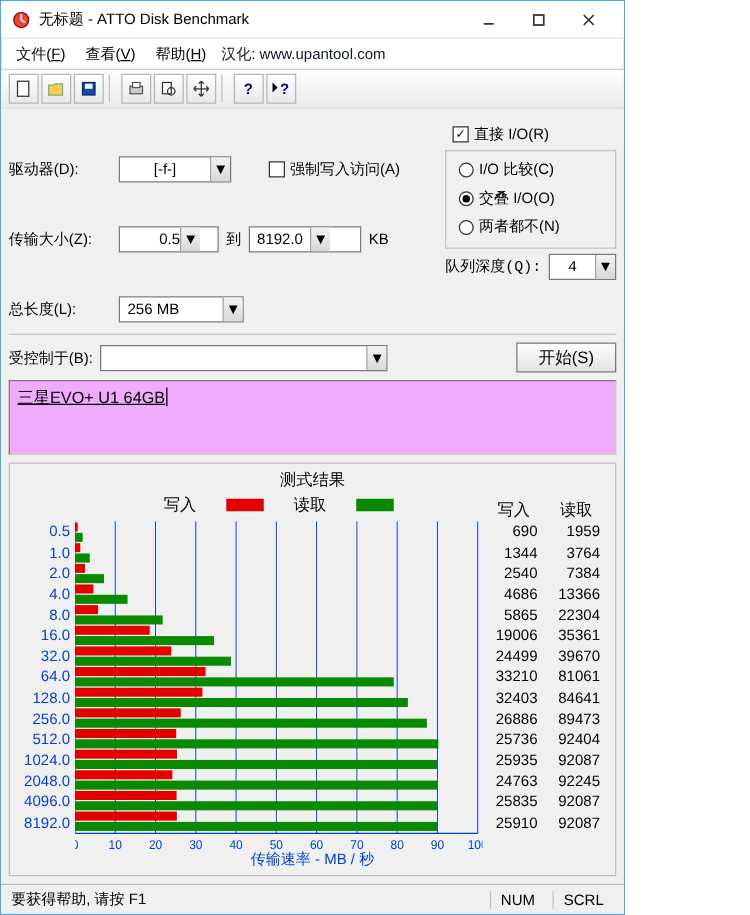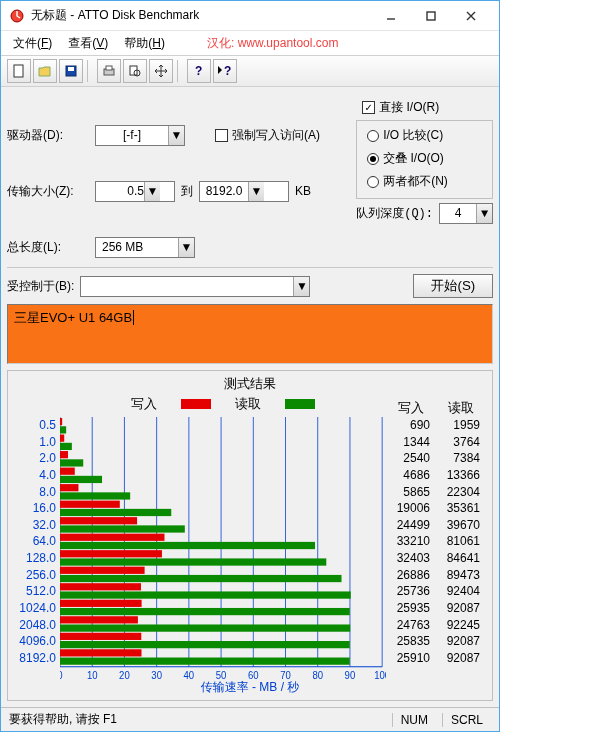--- a/index.html
+++ b/index.html
@@ -5,42 +5,42 @@
 * { box-sizing: border-box; margin: 0; padding: 0; }
 body { font-family: "Microsoft YaHei", "SimSun", Tahoma, sans-serif; font-size: 12px; background: #fff; }
 .window { width: 500px; height: 732px; border: 1px solid #4ea6e6; display: flex; flex-direction: column; }
 .titlebar { height: 30px; background: #fff; display: flex; align-items: center; padding: 0 8px; border-bottom: 1px solid #e5e5e5; }
 .titlebar .appicon { width: 16px; height: 16px; margin-right: 6px; }
 .titlebar .title { flex: 1; color: #000; font-size: 12px; }
 .titlebar .winbtn { width: 40px; height: 28px; display: flex; align-items: center; justify-content: center; color: #555; }
 .menubar { height: 24px; display: flex; align-items: center; padding: 0 8px; gap: 8px; font-size: 12px; }
 .menubar .menuitem { padding: 2px 4px; }
 .menubar .menuitem u { text-decoration: underline; }
-.menubar .hanhua { margin-left: 30px; color: #ef4444; }
+.menubar .hanhua { color: #0f172a; }
 .toolbar { height: 32px; display: flex; align-items: center; padding: 2px 6px; border-top: 1px solid #d0d0d0; border-bottom: 1px solid #d0d0d0; gap: 2px; background: linear-gradient(#fdfdfd,#ececec); }
 .tbtn { width: 24px; height: 24px; border: 1px solid #b5b5b5; background: linear-gradient(#fff,#e8e8e8); display: flex; align-items: center; justify-content: center; }
 .tsep { width: 6px; height: 22px; border-left: 1px solid #c0c0c0; margin: 0 2px; }
 .panel { flex: 1; background: #f0f0f0; padding: 6px; display: flex; flex-direction: column; gap: 6px; }
 .toprow { display: flex; gap: 10px; }
 .leftopts { flex: 1; }
 .optrow { display: flex; align-items: center; height: 28px; gap: 6px; margin-top: 28px; }
 .optrow .lbl { width: 82px; }
 .combo { height: 21px; background: #fff; border: 1px solid #7a7a7a; display: flex; align-items: center; }
 .combo input { border: none; outline: none; font-size: 12px; width: 48px; text-align: center; background: transparent; }
 .combo .cbtext { flex: 1; padding: 0 6px; text-align: center; }
 .combo .cbtn { width: 16px; height: 100%; display: flex; align-items: center; justify-content: center; background: linear-gradient(#f3f3f3,#d8d8d8); border-left: 1px solid #a0a0a0; }
 .checkbox, .radio { display: inline-flex; align-items: center; gap: 4px; }
 .checkbox .box { width: 13px; height: 13px; border: 1px solid #333; background: #fff; display: flex; align-items: center; justify-content: center; font-size: 10px; line-height: 1; }
 .radio .circ { width: 12px; height: 12px; border: 1px solid #333; border-radius: 50%; background: #fff; display: flex; align-items: center; justify-content: center; }
 .radio .dot { width: 6px; height: 6px; border-radius: 50%; background: #000; }
 .groupbox { border: 1px solid #c0c0c0; padding: 6px 10px 8px; display: flex; flex-direction: column; gap: 6px; }
 .qdepth { display: flex; align-items: center; gap: 6px; margin-top: 4px; font-family: Liberation Mono, monospace; }
 .controlled { display: flex; align-items: center; gap: 8px; }
 .startbtn { width: 80px; height: 24px; border: 1px solid #7a7a7a; background: linear-gradient(#fdfdfd,#e3e3e3); margin-left: auto; }
-.descbox { height: 60px; border: 1px inset #ccc; background: #f97316; padding: 4px 6px; font-size: 13px; }
+.descbox { height: 60px; border: 1px inset #ccc; background: #f0abfc; padding: 4px 6px; font-size: 13px; text-decoration: underline; }
 .resultwrap { border: 1px solid #c0c0c0; background: #f0f0f0; padding: 2px 6px 4px; flex:1; display:flex; flex-direction:column; }
 .reshead { text-align: center; font-size: 13px; padding: 2px 0 0; }
 .legendrow { display: flex; justify-content: center; gap: 24px; align-items: center; padding: 2px 0 4px; font-size: 13px; }
 .legendrow .sw { display: inline-block; width: 30px; height: 10px; }
 .sw.red { background: #e40000; }
 .sw.green { background: #0a8a00; }
 .numhead { display:flex; justify-content:flex-end; gap:24px; padding-right:12px; font-size:13px; }
 .chartarea { flex:1; display:flex; }
 .ylabels { width: 46px; text-align: right; font-size: 12px; color: #0040d0; display: flex; flex-direction: column; justify-content: space-between; padding: 1px 4px 16px 0; }
 .chartsvg { flex: 1; }

